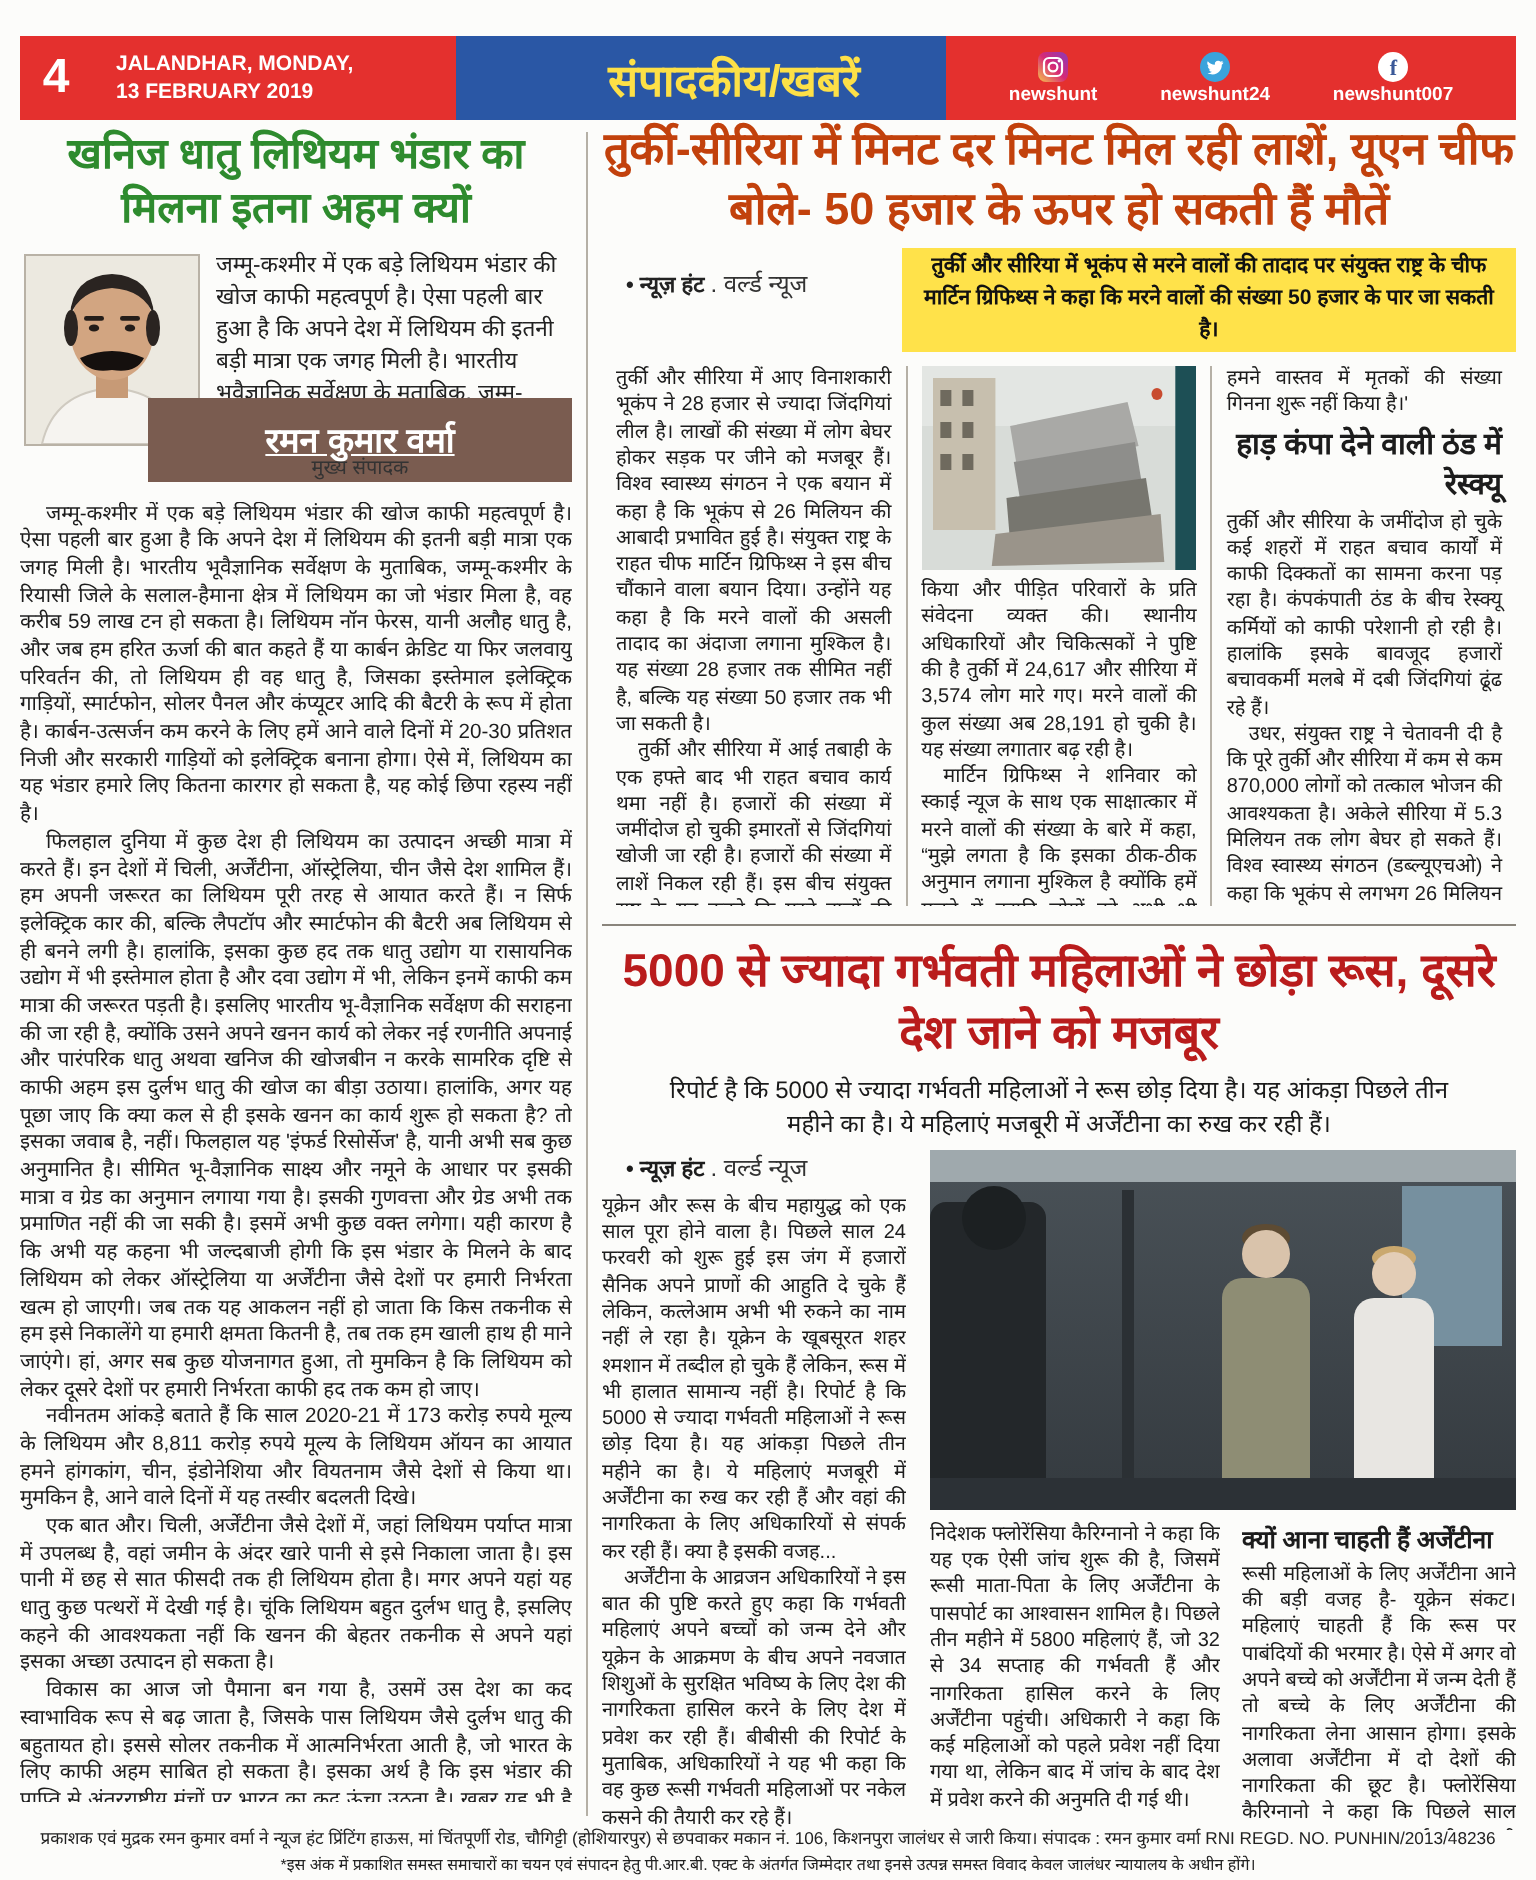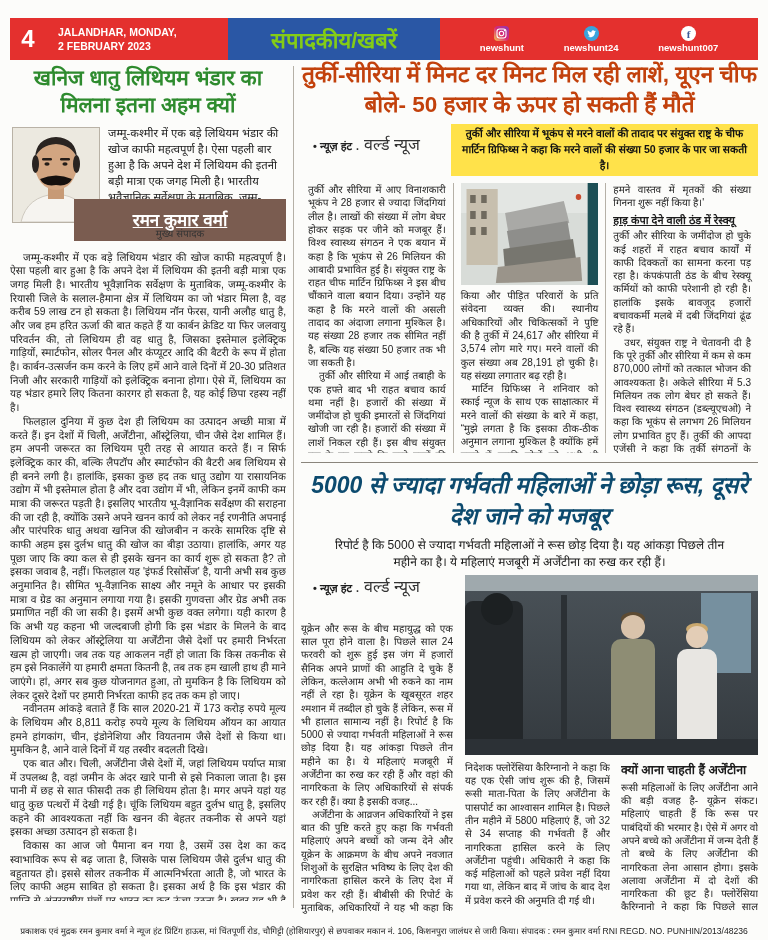--- a/index.html
+++ b/index.html
@@ -10,22 +10,22 @@
   .page{position:relative;width:768px;height:940px;background:#fcfcfa;overflow:hidden;
         font-family:"Liberation Sans","DejaVu Sans",sans-serif;color:var(--ink);}
   
   .header{position:absolute;top:18px;left:10px;right:10px;height:42px;display:flex;}
   .h-num{flex:0 0 36px;background:var(--red);color:#fff;font-size:24px;font-weight:700;
          display:flex;align-items:center;justify-content:center;}
   .h-logo{flex:0 0 88px;background:#fff;color:var(--red);font-weight:700;font-size:20px;
           display:flex;align-items:center;justify-content:center;}
   .h-date{flex:0 0 170px;background:var(--red);color:#fff;font-weight:700;font-size:10.5px;
           line-height:1.35;display:flex;flex-direction:column;justify-content:center;padding-left:12px;}
-  .h-section{flex:0 0 212px;background:var(--blue);color:#84cc16;font-weight:700;font-size:22px;
-          display:flex;align-items:center;justify-content:center;}
+  .h-section{flex:0 0 212px;background:var(--blue);color:#fde047;font-weight:700;font-size:22px;
+          display:flex;align-items:center;justify-content:center;padding-left:33px;}
   .h-social{flex:1;background:var(--red);display:flex;align-items:center;justify-content:space-evenly;}
   .s-item{display:flex;flex-direction:column;align-items:center;gap:1px;color:#fff;
           font-size:9.5px;font-weight:700;}
   .s-item svg{display:block;}
   
   .editorial{position:absolute;left:10px;top:64px;width:276px;}
   .ed-headline{color:var(--green);text-align:center;font-weight:700;font-size:21px;line-height:1.3;}
   .ed-top{position:relative;height:118px;margin-top:6px;}
   .ed-photo{position:absolute;left:2px;top:2px;width:86px;height:94px;border:1px solid #b9b2a6;background:#ece9e0;}
   .ed-intro{position:absolute;left:98px;top:0;right:0;font-size:11.3px;line-height:1.42;color:#222;text-align:left;}
@@ -35,39 +35,39 @@
   .ed-body{margin-top:8px;height:650px;overflow:hidden;font-size:10.3px;line-height:1.33;text-align:justify;}
   .ed-body p{margin:0;text-indent:13px;}
   
   .vdiv{position:absolute;left:293px;top:66px;height:842px;width:1px;background:var(--rule);}
   
   .right{position:absolute;left:301px;top:60px;width:457px;}
   .a1-headline{font-size:22.5px;font-weight:700;text-align:center;line-height:1.32;color:#c2410c;}
   .a1-meta{display:flex;margin-top:5px;}
   .a1-byline{flex:0 0 150px;font-size:11px;padding-top:9px;color:#222;}
   .bl-name{font-weight:700;margin-left:12px;}
-  .bl-sec{font-size:16px;color:#333;}
+  .bl-sec{font-size:12px;color:#333;}
   .a1-highlight{flex:1;background:var(--yellow);font-size:10.6px;font-weight:700;line-height:1.5;
                 text-align:center;padding:2px 6px;color:#111;}
   .a1-cols{display:flex;margin-top:7px;height:270px;overflow:hidden;}
   .a1col{flex:1;padding:0 7px;font-size:10px;line-height:1.33;text-align:justify;}
   .a1col + .a1col{border-left:1px solid var(--rule);}
   .a1col p{margin:0;text-indent:11px;}
   .a1col p.noind{text-indent:0;}
   .quakeimg{width:100%;height:102px;display:block;margin-bottom:4px;}
-  .a1-subhead{font-weight:700;font-size:11px;margin:3px 0 2px;text-align:left;text-decoration:underline;}
+  .a1-subhead{font-weight:700;font-size:15px;margin:3px 0 2px;text-align:right;}
   .hrule{margin-top:9px;border-top:1px solid #8a857c;}
   
   .a2{margin-top:7px;}
-  .a2-headline{font-size:23px;font-weight:700;text-align:center;line-height:1.35;color:#0c4a6e;font-style:italic;}
+  .a2-headline{font-size:23px;font-weight:700;text-align:center;line-height:1.35;color:#b91c1c;}
   .a2-standfirst{font-size:12px;text-align:center;line-height:1.4;margin:5px 32px 0;color:#1a1a1a;}
   .a2-body{position:relative;height:340px;margin-top:4px;overflow:hidden;}
   .a2-byline{position:absolute;left:0;top:0;font-size:11px;}
   .a2-col1{position:absolute;left:0;top:22px;width:152px;bottom:0;font-size:10px;line-height:1.33;
-           text-align:justify;overflow:hidden;margin-top:25px;}
+           text-align:justify;overflow:hidden;}
   .a2-col1 p{margin:0;text-indent:11px;}
   .a2-col1 p.noind{text-indent:0;}
   .a2-photo{position:absolute;left:164px;top:0;width:293px;height:180px;}
   .a2-mid{position:absolute;left:164px;top:186px;width:145px;bottom:0;font-size:10px;line-height:1.33;
           text-align:justify;overflow:hidden;}
   .a2-right{position:absolute;left:320px;top:186px;width:137px;bottom:0;overflow:hidden;}
   .a2-subhead{font-weight:700;font-size:12.3px;margin:0 0 3px;}
   .a2-rtext{font-size:10px;line-height:1.33;text-align:justify;}
   
   .footer{position:absolute;left:0;right:0;bottom:3px;text-align:center;color:#222;}
@@ -76,21 +76,21 @@
 </style>
 </head>
 <body>
 
 <div class="page">
 
   <div class="header">
     <div class="h-num">4</div>
     <div class="h-date">
       <span>JALANDHAR, MONDAY,</span>
-      <span>2 FEBRUARY 2023</span>
+      <span>13 FEBRUARY 2019</span>
     </div>
     <div class="h-section">संपादकीय/खबरें</div>
     <div class="h-social">
       <div class="s-item">
         <span>
           <svg width="15" height="15" viewBox="0 0 15 15">
             <defs>
                 <linearGradient id="ig" x1="0" y1="1" x2="1" y2="0">
               <stop offset="0" stop-color="#f7c54e"></stop>
                   <stop offset="0.5" stop-color="#d62976"></stop>
@@ -246,15 +246,16 @@
         <div class="a2-right">
           <div class="a2-subhead">क्यों आना चाहती हैं अर्जेंटीना</div>
           <div class="a2-rtext">रूसी महिलाओं के लिए अर्जेंटीना आने की बड़ी वजह है- यूक्रेन संकट। महिलाएं चाहती हैं कि रूस पर पाबंदियों की भरमार है। ऐसे में अगर वो अपने बच्चे को अर्जेंटीना में जन्म देती हैं तो बच्चे के लिए अर्जेंटीना की नागरिकता लेना आसान होगा। इसके अलावा अर्जेंटीना में दो देशों की नागरिकता की छूट है। फ्लोरेंसिया कैरिग्नानो ने कहा कि पिछले साल लगभग 10,500 गर्भवती रूसी महिलाएं पहुंची थीं।</div>
         </div>
       </div>
     </div>
   </div>
 
   <div class="footer">
     <div class="f1">प्रकाशक एवं मुद्रक रमन कुमार वर्मा ने न्यूज हंट प्रिंटिंग हाऊस, मां चिंतपूर्णी रोड, चौगिट्टी (होशियारपुर) से छपवाकर मकान नं. 106, किशनपुरा जालंधर से जारी किया। संपादक : रमन कुमार वर्मा RNI REGD. NO. PUNHIN/2013/48236</div>
+    <div class="f2">*इस अंक में प्रकाशित समस्त समाचारों का चयन एवं संपादन हेतु पी.आर.बी. एक्ट के अंतर्गत जिम्मेदार तथा इनसे उत्पन्न समस्त विवाद केवल जालंधर न्यायालय के अधीन होंगे।</div>
   </div>
 
 </div>
 
 </body></html>

